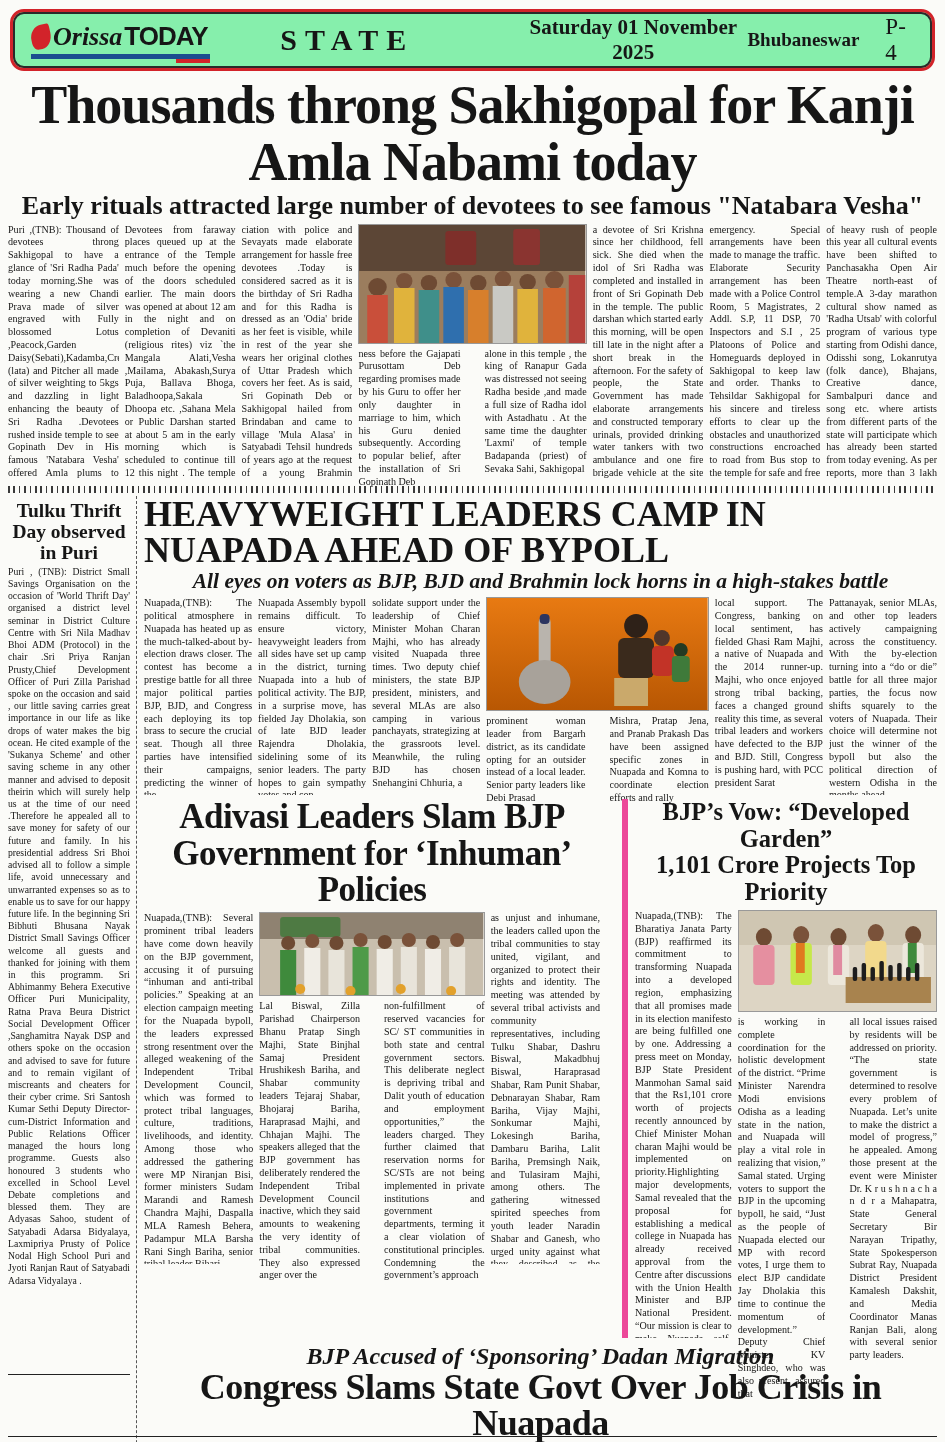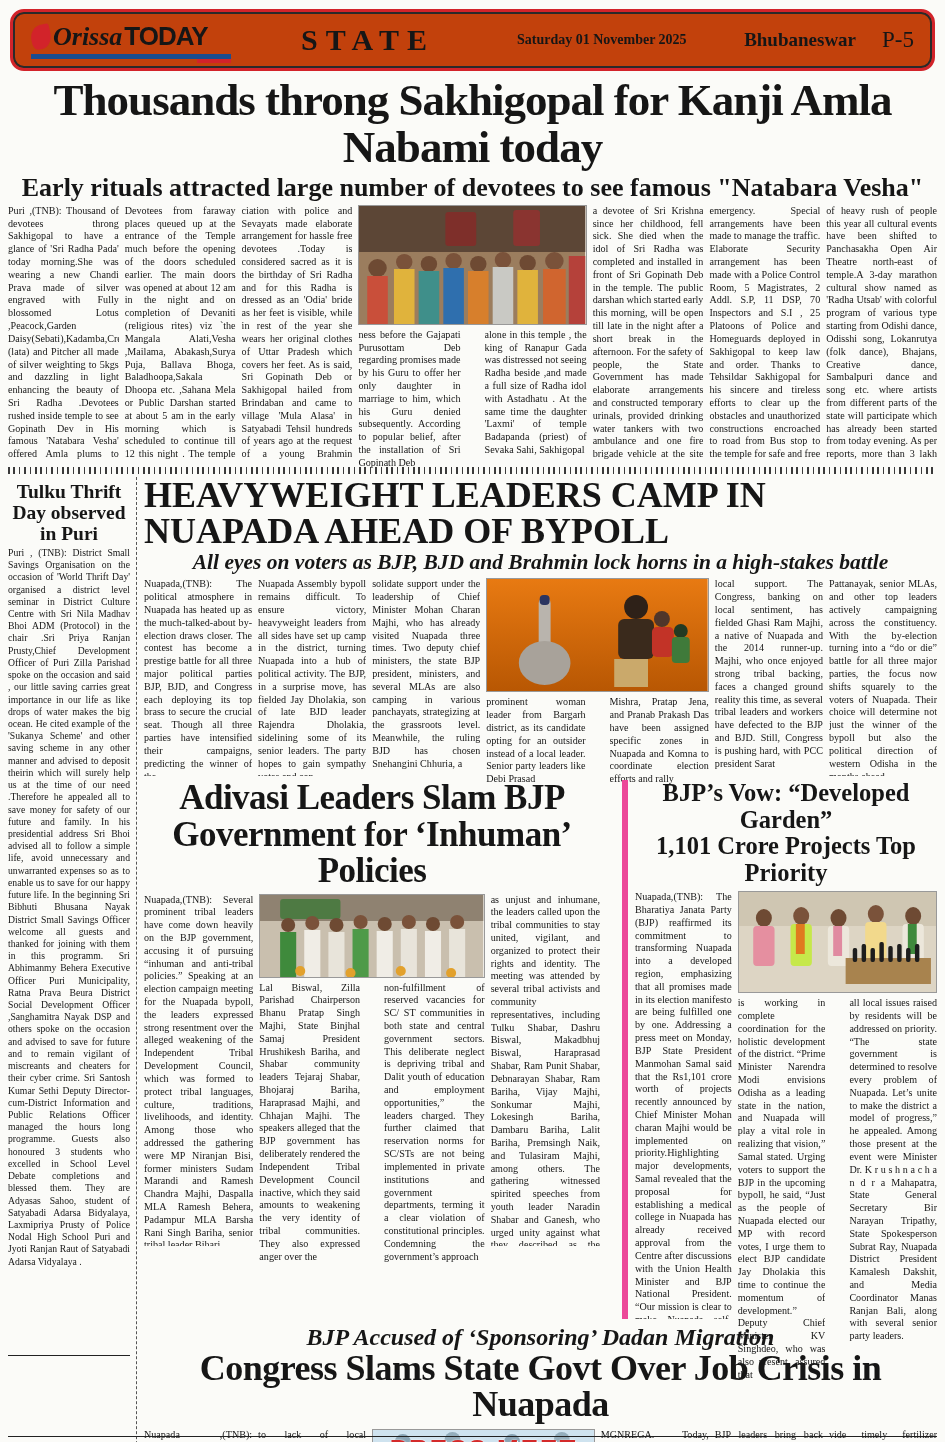--- a/index.html
+++ b/index.html
@@ -1,34 +1,34 @@
 <!DOCTYPE html>
 <html><head>
 <meta charset="utf-8">
 <style>
   html,body{margin:0;padding:0;background:#e9e9e6;}
   #page{position:relative;width:945px;height:1442px;margin:0 auto;background:#fbfbf8;
         font-family:"Liberation Serif",serif;color:#161616;overflow:hidden;}
   
   .masthead{margin:9px 10px 0 10px;height:62px;border:3px solid #d2232a;border-radius:14px;
-    box-shadow:inset 0 0 0 2px #2a2a2a;display:flex;align-items:center;padding:0 18px;box-sizing:border-box;background:#c2410c;}
+    box-shadow:inset 0 0 0 2px #2a2a2a;display:flex;align-items:center;padding:0 18px;box-sizing:border-box;background:#86efac;}
   .logo{display:flex;flex-direction:column;width:200px;}
   .logo-line{display:flex;align-items:baseline;gap:2px;}
   .logo-flame{width:20px;height:24px;background:#d2232a;border-radius:60% 10% 55% 30%/55% 20% 60% 30%;
     transform:rotate(-12deg);align-self:center;}
   .logo-orissa{font-style:italic;font-weight:bold;font-size:26px;}
   .logo-today{font-family:"Liberation Sans",sans-serif;font-weight:bold;font-size:26px;letter-spacing:-1px;}
   .logo-bar{height:5px;background:#1b4d8f;margin-top:2px;position:relative;}
   .logo-bar .red-tag{position:absolute;right:0;top:5px;width:34px;height:4px;background:#d2232a;}
   .m-state{font-weight:bold;font-size:30px;letter-spacing:8px;margin-left:70px;}
-  .m-date{font-weight:bold;font-size:14px;margin-left:82px;}
+  .m-date{font-weight:bold;font-size:21px;margin-left:105px;text-align:center;}
   .m-city{font-weight:bold;font-size:19px;margin-left:auto;}
   .m-page{font-size:23px;margin-left:26px;}
   
-  .h1-main{font-weight:bold;font-size:45px;text-align:center;line-height:1.05;margin:6px 8px 0 8px;letter-spacing:-1px;}
+  .h1-main{font-weight:bold;font-size:54px;text-align:center;line-height:1.05;margin:6px 8px 0 8px;letter-spacing:-1px;}
   .h2-main{font-weight:bold;font-size:26px;text-align:center;line-height:1.05;margin:2px 8px 4px 8px;}
   
   .row{display:flex;gap:6px;}
   .bcol{flex:1;font-size:10.1px;line-height:1.27;text-align:justify;overflow:hidden;}
   .art1{margin:4px 8px 0 8px;height:256px;}
   .photo-group{display:flex;flex-direction:column;}
   .pg-2{flex:2.06;}
   .subrow{display:flex;gap:24px;flex:1;margin-top:4px;}
   .photo{border:1px solid #999;overflow:hidden;position:relative;flex:none;}
   .dashes{height:8px;margin:6px 8px 2px 8px;
@@ -75,21 +75,21 @@
         <span class="logo-orissa">Orissa</span>
         <span class="logo-today">TODAY</span>
       </div>
       <div class="logo-bar">
           <span class="red-tag"></span>
         </div>
     </div>
     <div class="m-state">STATE</div>
     <div class="m-date">Saturday 01 November 2025</div>
     <div class="m-city">Bhubaneswar</div>
-    <div class="m-page">P-5</div>
+    <div class="m-page">P-4</div>
   </div>
 
   <div class="h1-main">Thousands throng Sakhigopal for Kanji Amla Nabami today</div>
   <div class="h2-main">Early rituals attracted large number of  devotees to see famous "Natabara Vesha"</div>
 
   <div class="row art1">
     <div class="bcol">Puri ,(TNB): Thousand of devotees throng Sakhigopal to have a glance of 'Sri Radha Pada' today morning.She was wearing a new Chandi Prava made of silver engraved with Fully blossomed Lotus ,Peacock,Garden Daisy(Sebati),Kadamba,Creeper (lata) and Pitcher all made of silver weighting to 5kgs and dazzling in light enhancing the beauty of Sri Radha .Devotees rushed inside temple to see Gopinath Dev in His famous 'Natabara Vesha' offered Amla plums to God.</div>
     <div class="bcol">Devotees from faraway places queued up at the entrance of the Temple much before the opening of the doors scheduled earlier. The main doors was opened  at about 12 am in the night and on completion of Devaniti (religious rites) viz `the Mangala Alati,Vesha ,Mailama, Abakash,Surya Puja, Ballava Bhoga, Baladhoopa,Sakala Dhoopa etc. ,Sahana Mela or Public Darshan started at about 5 am in the early morning which is scheduled to continue till 12 this night . The temple authority in asso-</div>
     <div class="bcol">ciation with police and Sevayats made elaborate arrangement for hassle free devotees .Today is considered sacred as it is the birthday of Sri Radha and for this  Radha  is dressed as an 'Odia' bride as her feet is visible, while in rest of the year she wears her original clothes of  Uttar Pradesh which covers her feet. As is said, Sri Gopinath Deb or Sakhigopal hailed from Brindaban and came to village 'Mula Alasa' in Satyabadi Tehsil hundreds of years ago at the request of a young Brahmin devotee to give wit-</div>
     <div class="photo-group pg-2">

